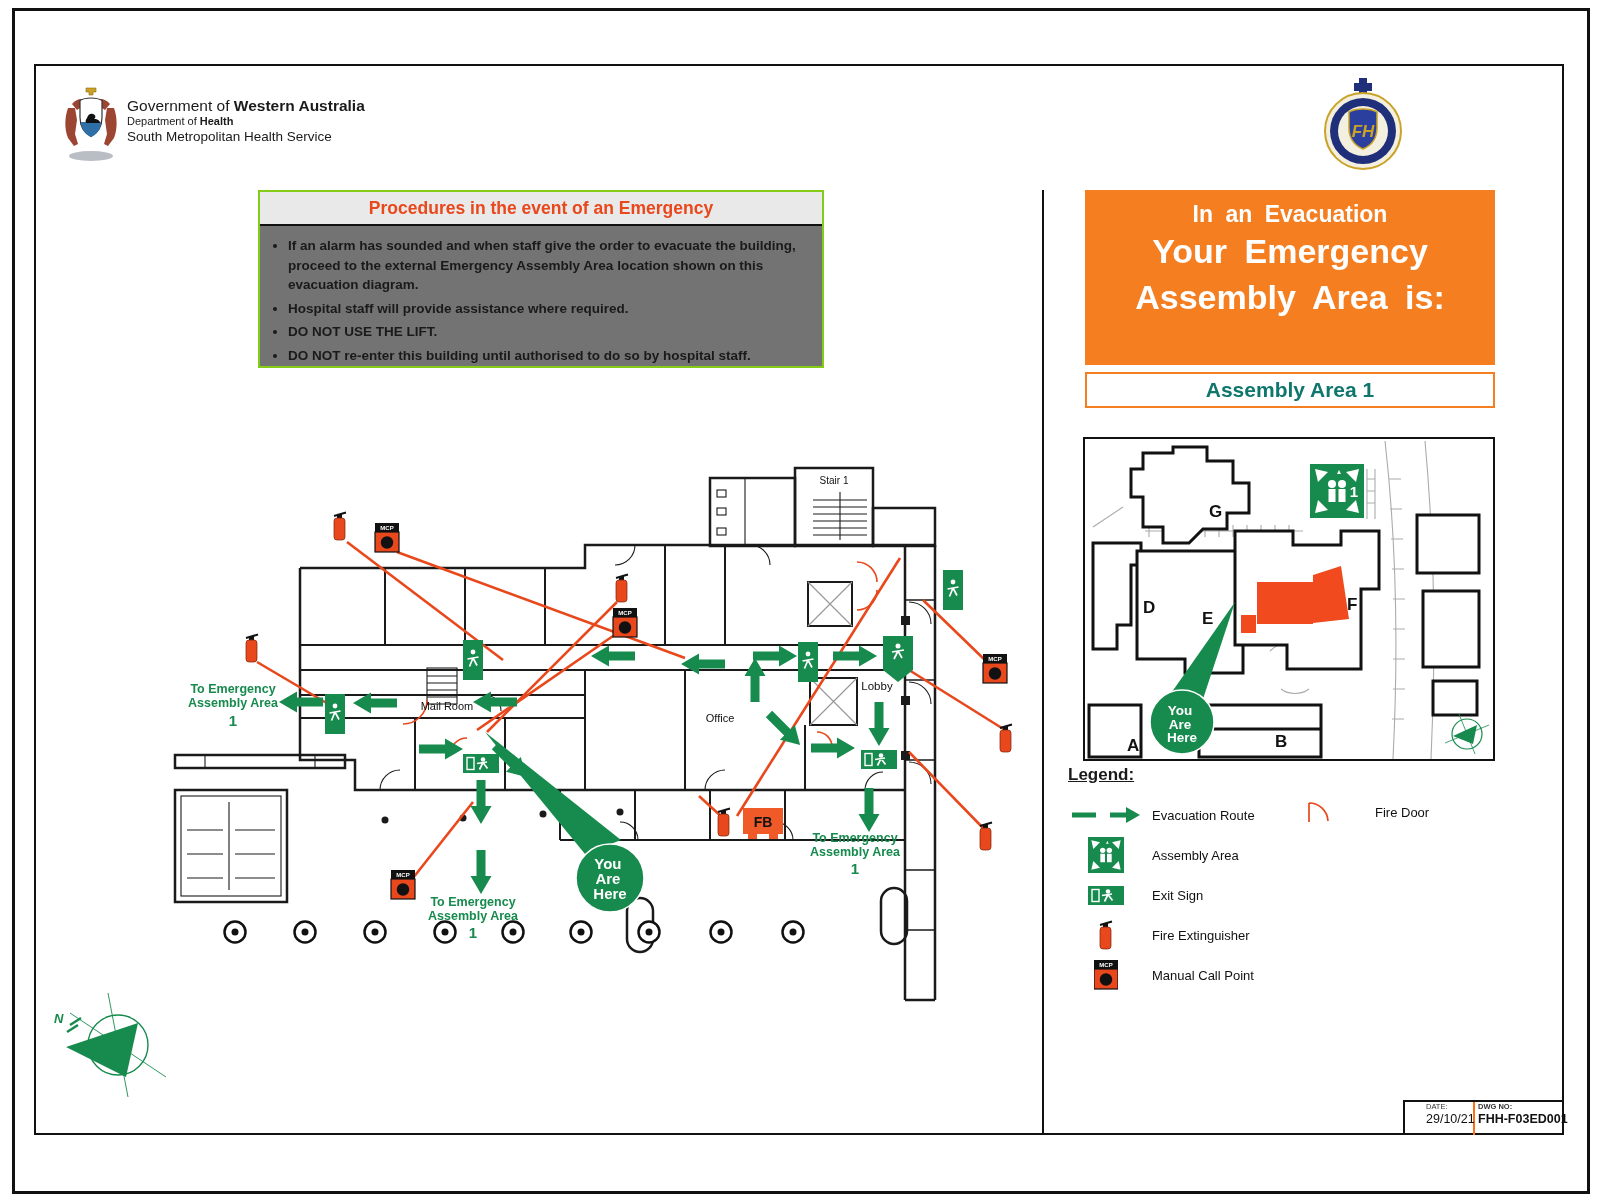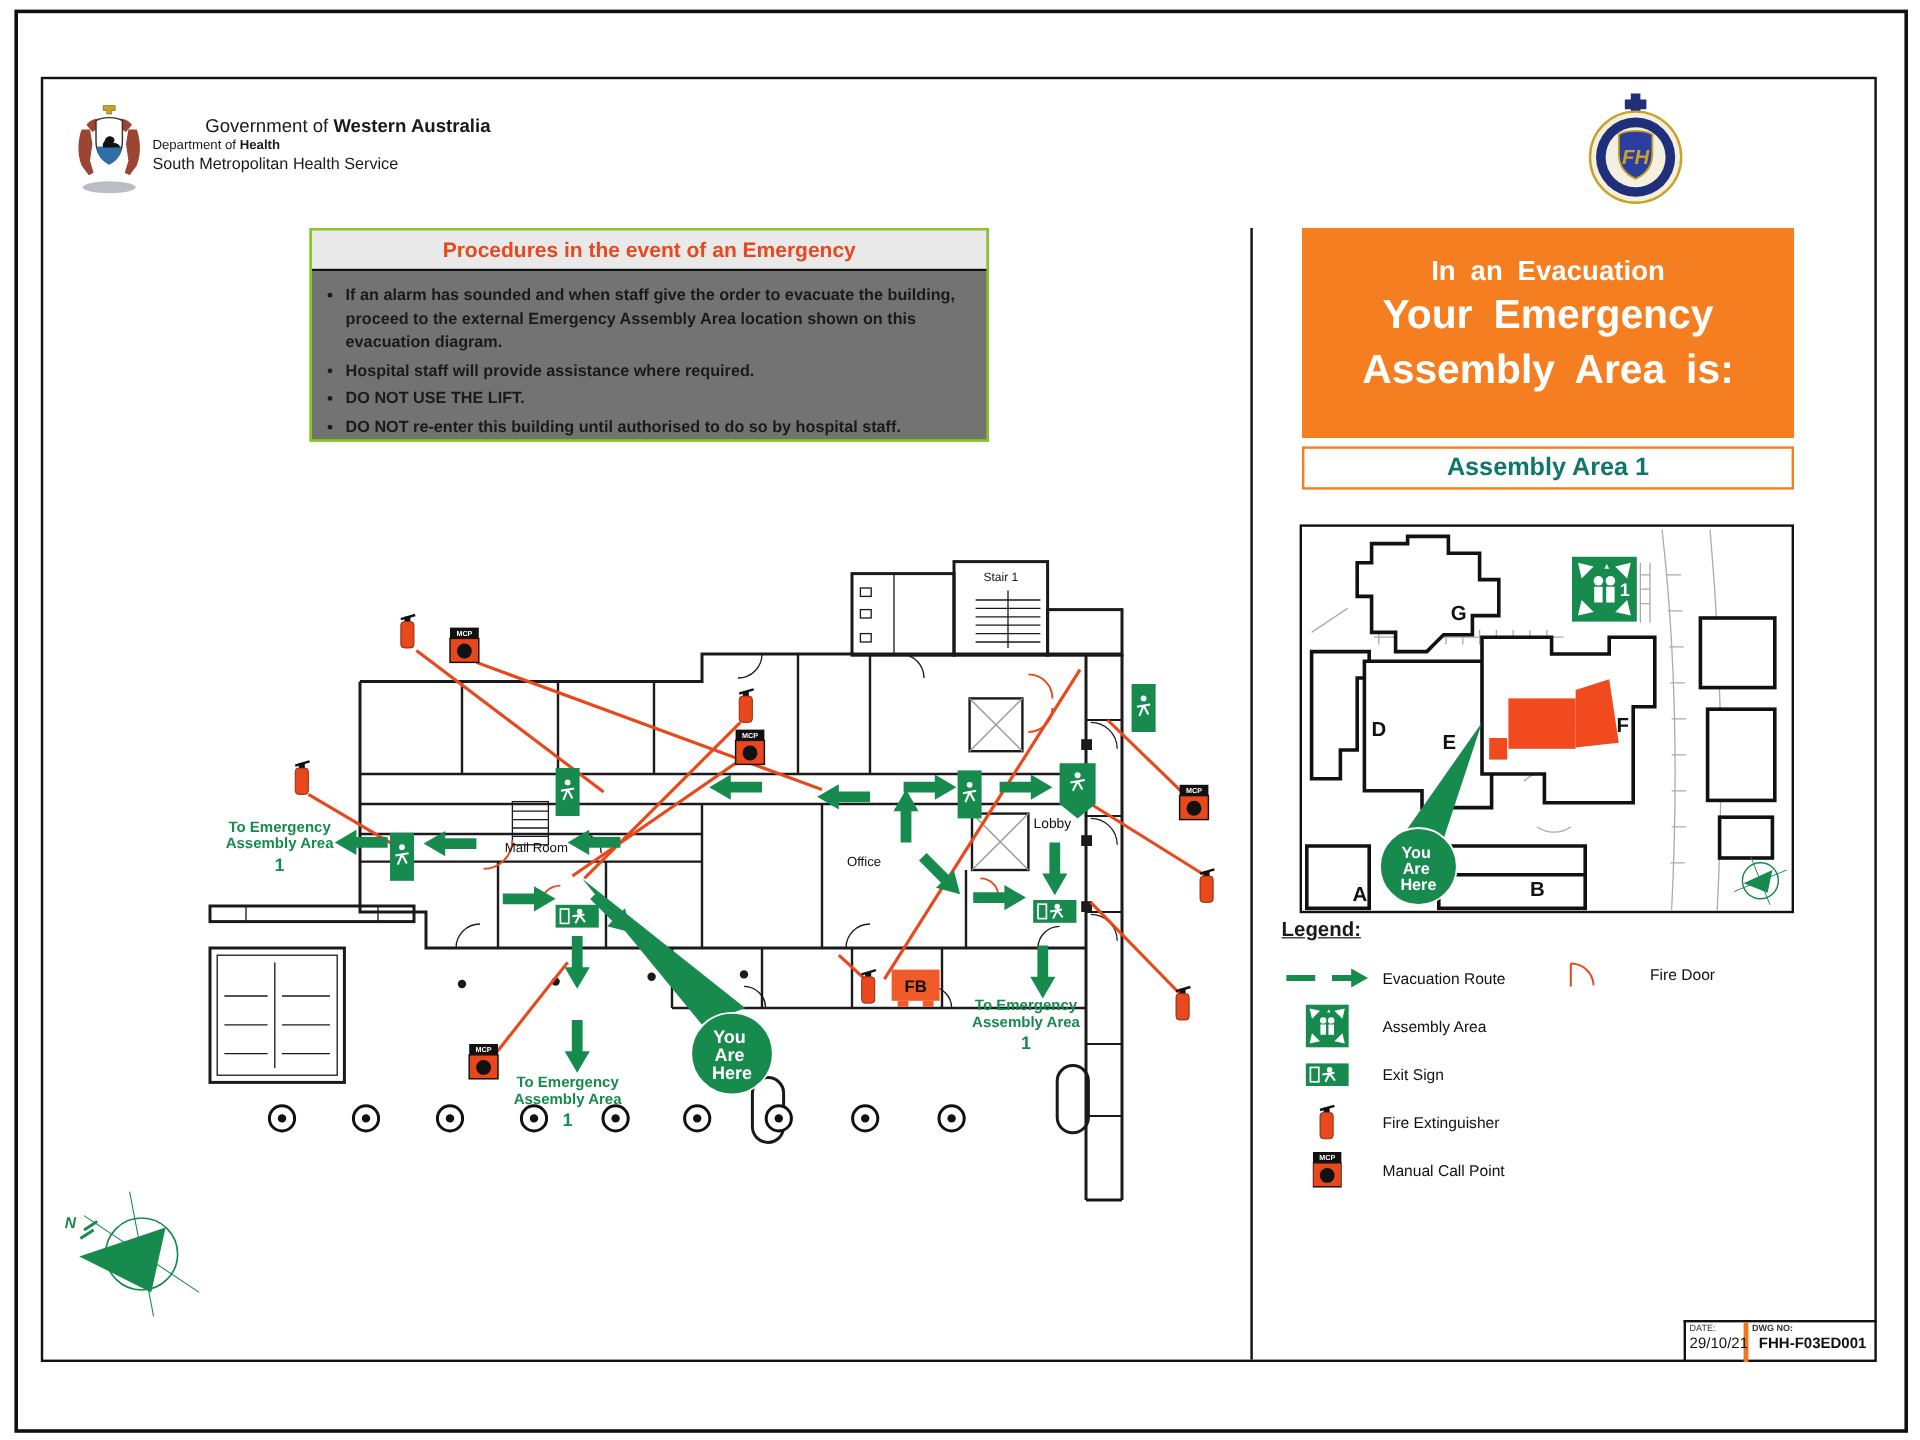--- a/index.html
+++ b/index.html
@@ -5,57 +5,57 @@
   html,body{margin:0;padding:0;background:#fff;}
   #page{position:relative;width:1600px;height:1200px;background:#fff;
         font-family:"Liberation Sans",sans-serif;color:#1a1a1a;overflow:hidden;}
   .abs{position:absolute;}
   
   .outer-frame{left:12px;top:8px;width:1572px;height:1180px;border:3px solid #111;}
   .inner-frame{left:34px;top:64px;width:1526px;height:1067px;border:2px solid #111;}
   .vdivider{left:1042px;top:190px;width:2px;height:943px;background:#111;}
   
   .gov-text{left:127px;top:96px;line-height:1.25;}
-  .gov-line1{font-size:15.5px;margin-left:44px;}
+  .gov-line1{font-size:15.5px;}
   .gov-line2{font-size:11px;}
   .gov-line3{font-size:13.5px;}
   .b{font-weight:bold;}
   .main-title{left:360px;top:84px;width:840px;text-align:center;
       font-size:61px;font-weight:bold;color:#F57E20;letter-spacing:13px;word-spacing:42px;
       -webkit-text-stroke:1.6px #4a2a10;white-space:nowrap;}
   
   .proc-box{left:258px;top:190px;width:562px;height:174px;border:2px solid #84cc16;background:#737373;}
   .proc-head{height:32px;background:#E9E9E9;border-bottom:2px solid #111;
       display:flex;align-items:center;justify-content:center;
       color:#E8481C;font-weight:bold;font-size:17.5px;}
   .proc-body{padding:6px 26px 0 10px;}
   .proc-body ul{margin:4px 0 0 18px;padding:0;}
   .proc-body li{font-size:13.5px;font-weight:bold;line-height:1.45;margin-bottom:4px;}
   
   .orange-box{left:1085px;top:190px;width:410px;height:175px;background:#F57E20;
-      color:#fff;text-align:center;font-weight:bold;padding-top:21px;box-sizing:border-box;}
+      color:#fff;text-align:center;font-weight:bold;padding-top:10px;box-sizing:border-box;}
   .ob-s{font-size:23px;line-height:1.25;word-spacing:6px;}
   .ob-l{font-size:34px;line-height:1.35;word-spacing:8px;}
   .assembly-box{left:1085px;top:372px;width:410px;height:36px;border:2px solid #F57E20;
       background:#fff;display:flex;align-items:center;justify-content:center;
       font-size:21px;font-weight:bold;color:#0f766e;box-sizing:border-box;}
   .site-map-wrap{left:1083px;top:437px;width:412px;height:324px;border:2px solid #111;box-sizing:border-box;background:#fff;}
   
   .legend{left:1060px;top:765px;width:500px;}
   .legend-title{font-size:17px;font-weight:bold;text-decoration:underline;margin:0 0 10px 8px;}
   .legend-row{display:flex;align-items:center;height:40px;position:relative;}
   .licon{width:92px;display:flex;justify-content:center;align-items:center;flex:0 0 92px;}
   .llabel{font-size:13px;color:#111;}
   .fire-door-icon{position:absolute;left:242px;top:-4px;}
   .fire-door-label{position:absolute;left:315px;top:10px;font-size:13px;}
   
   .caption{left:322px;top:1056px;width:550px;text-align:center;font-size:25px;font-weight:bold;color:#111;}
   .title-block{left:1403px;top:1100px;width:159px;height:33px;border-top:2px solid #111;border-left:2px solid #111;display:flex;}
   .tb-cell{padding:1px 3px;box-sizing:border-box;}
-  .tb-c1{width:52px;border-right:4px solid #f97316;}
+  .tb-c1{width:52px;border-right:2px solid #f97316;margin-left:18px;}
   .tb-c2{flex:1;font-weight:bold;}
   .tb-label{font-size:7.5px;color:#333;line-height:1;}
   .tb-value{font-size:12.5px;color:#111;line-height:1.4;white-space:nowrap;}
   svg text{font-family:"Liberation Sans",sans-serif;}
 </style>
 </head>
 <body>
 
 <div id="page">
 

